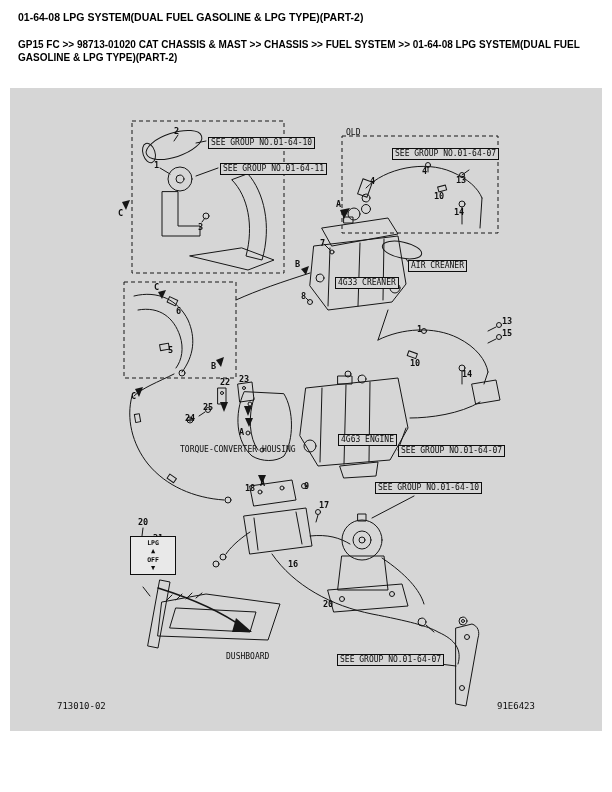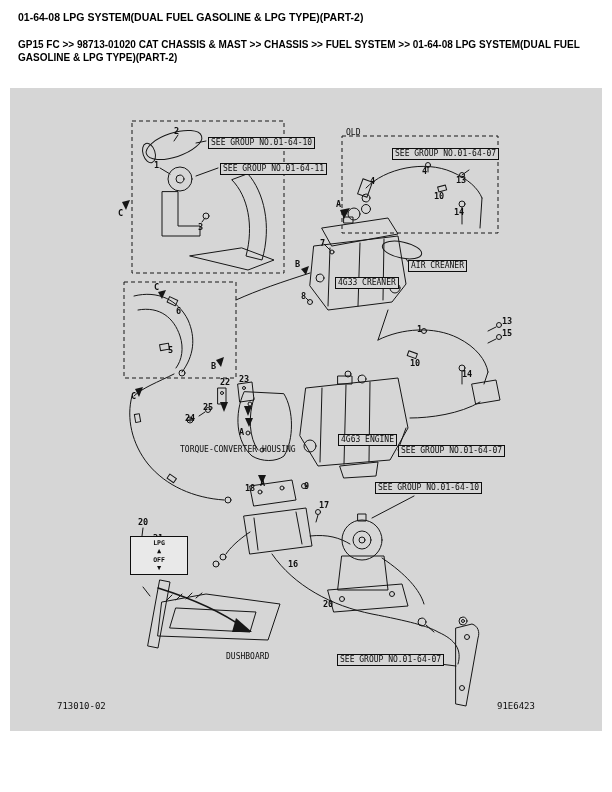--- a/index.html
+++ b/index.html
@@ -13,21 +13,21 @@
   svg .ln2{stroke:#161616;fill:none;stroke-width:1.6;stroke-linecap:round;}
   svg .dash{stroke:#161616;fill:none;stroke-width:1;stroke-dasharray:4 3;}
   svg .fill{fill:#161616;stroke:none;}
   #label-layer{position:absolute;left:0;top:0;width:100%;height:100%;}
   .dlabel{position:absolute;white-space:nowrap;color:#0e0e0e;font-family:"DejaVu Sans Mono",monospace;}
   .dlabel.boxed{font-size:8px;line-height:10px;border:1px solid #0e0e0e;padding:0 2px;background:#d6d6d6;}
   .dlabel.plain{font-size:8px;line-height:10px;}
   .dlabel.num{font-size:8.5px;line-height:9px;font-weight:bold;}
   .dlabel.letter{font-size:8.5px;line-height:9px;font-weight:bold;}
   .lpg-switch{position:absolute;width:24px;border:1px solid #0e0e0e;background:#e9e9e9;
-      display:flex;flex-direction:column;align-items:center;padding:2px 16px;gap:1px;
+      display:flex;flex-direction:column;align-items:center;padding:2px 10px;gap:1px;
       font-family:"DejaVu Sans Mono",monospace;font-size:6.5px;font-weight:bold;color:#0e0e0e;}
   .lpg-switch .arr{font-size:7px;line-height:7px;}
   .doc-num,.fig-num{position:absolute;font-family:"DejaVu Sans Mono",monospace;font-size:9px;color:#0e0e0e;}
   .doc-num{left:47px;top:613px;}
   .fig-num{left:487px;top:613px;}
 </style>
 </head>
 <body>
 
 <div class="title">01-64-08 LPG SYSTEM(DUAL FUEL GASOLINE &amp; LPG TYPE)(PART-2)</div>

